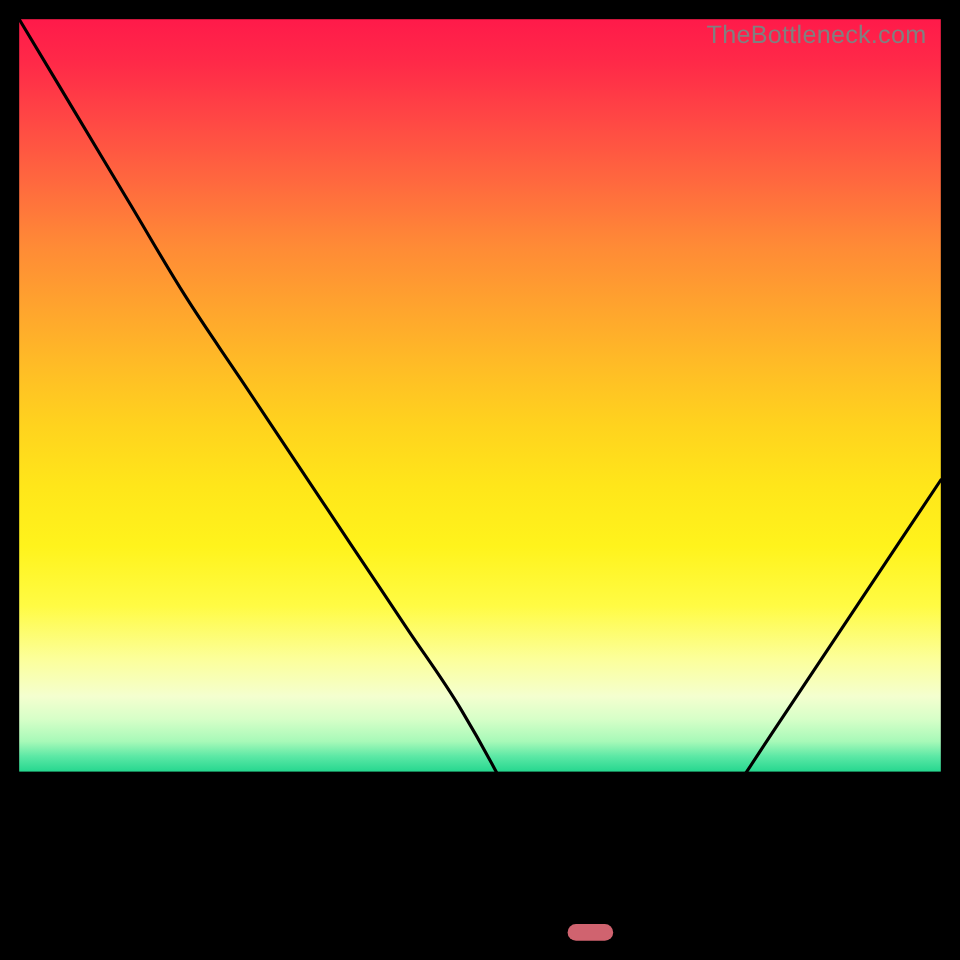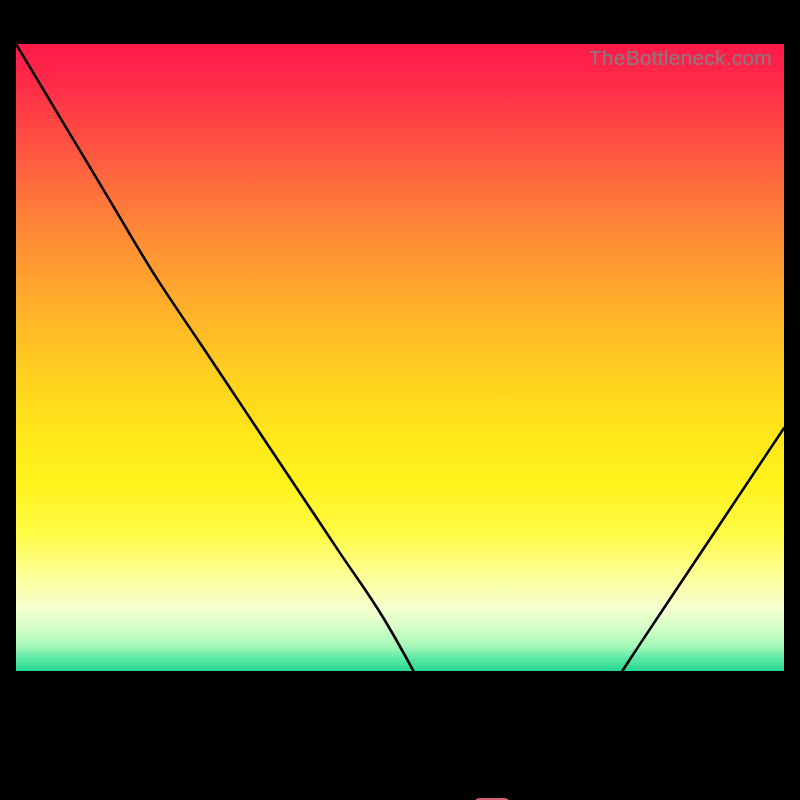--- a/index.html
+++ b/index.html
@@ -34,21 +34,20 @@
       #ffe61a 62%,
       #fff31c 70%,
       #fffb44 78%,
       #fcff9a 85%,
       #f4ffcf 90%,
       #d7ffc8 93%,
       #a7f9b8 96%,
       #5be8a5 98%,
       #26d78f 100%
     );
-    margin-top: 28px;
   }
   .watermark {
     position: absolute;
     top: 2px;
     right: 12px;
     color: #808080;
     font-size: 21px;
     font-weight: 500;
     letter-spacing: 0.2px;
     user-select: none;

